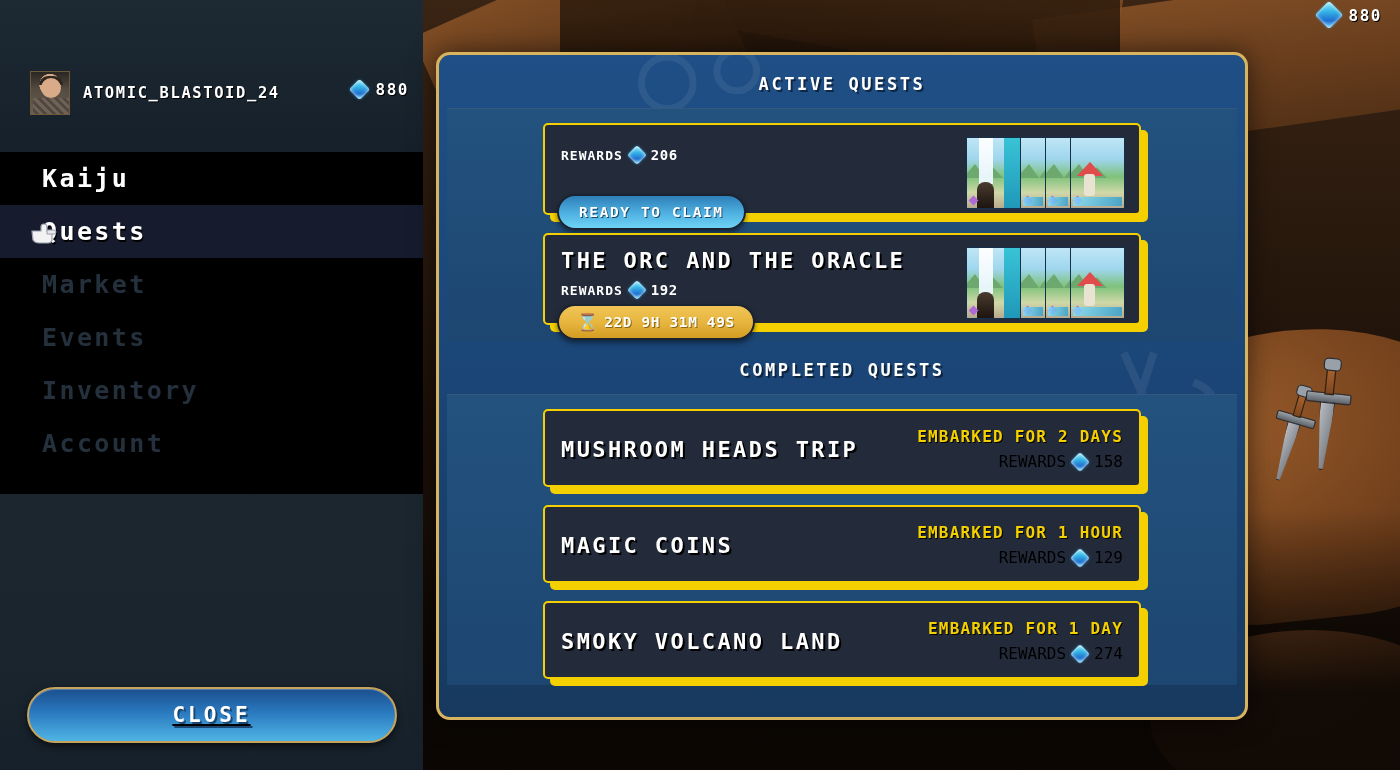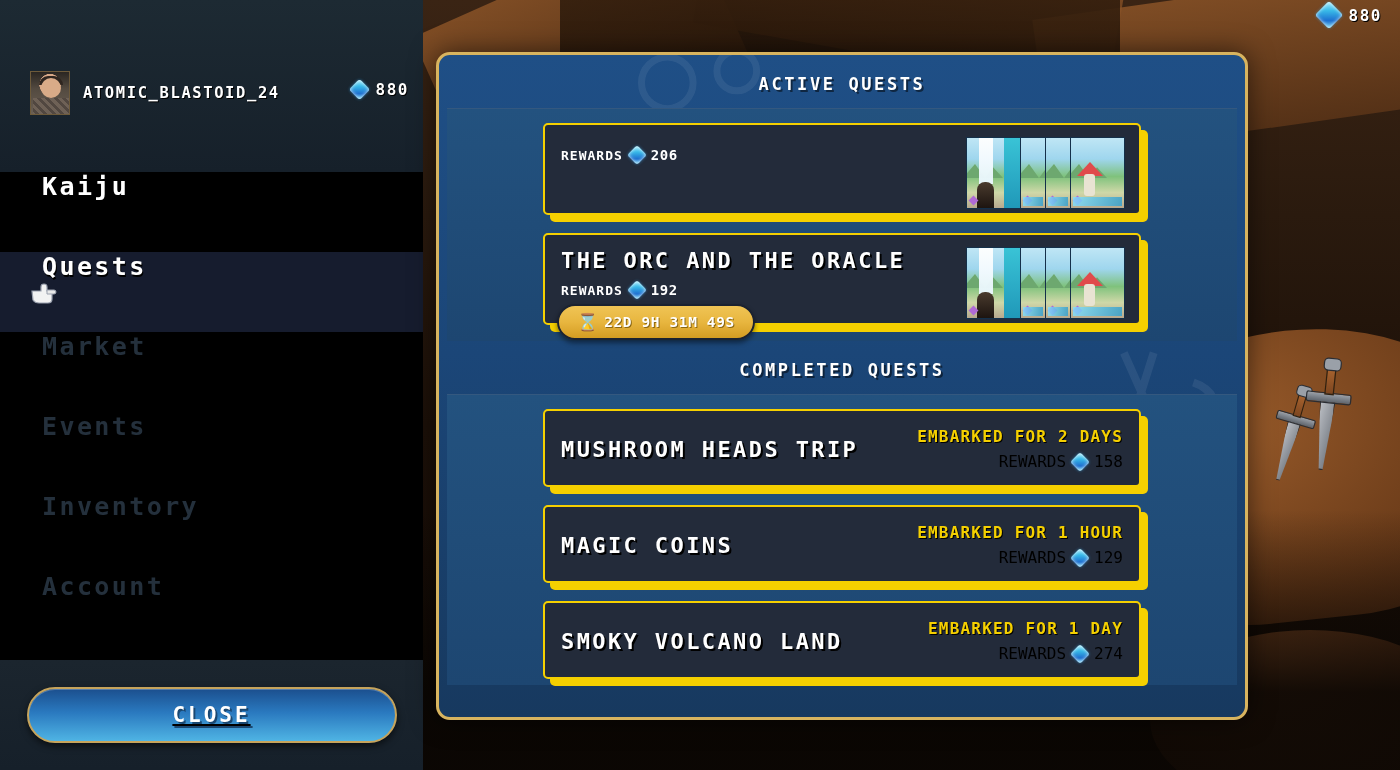--- a/index.html
+++ b/index.html
@@ -74,21 +74,21 @@
   
   #chest-icon { position:absolute; left:10px; top:2px; width:52px; height:36px; opacity:.55; }
 
   
   #sidebar {
     position:absolute; left:0; top:0; width:423px; height:770px;
     background:linear-gradient(180deg,#1e2a33 0%,#1a242c 100%);
     z-index:5;
   }
   #sidebar-header {
-    position:relative; height:172px;
+    position:relative; height:152px;
     background:linear-gradient(180deg,#1d2a33,#16202a);
   }
   #profile-row {
     position:absolute; left:30px; top:71px;
     display:flex; align-items:center; gap:13px;
   }
   #avatar {
     width:40px; height:44px; border:1px solid #6d5a3a;
     background:
       radial-gradient(circle at 50% 30%,#d7a887 0 30%,transparent 31%),
@@ -123,21 +123,21 @@
   }
   .gem.sm { width:15px; height:15px; }
   .gem.xs { width:14px; height:14px; }
   .gem-count {
     color:#fff; font-size:16px; letter-spacing:1.5px; font-weight:bold;
     text-shadow:1px 1px 0 #000;
   }
 
   #nav { background:#000; }
   .nav-item {
-    height:80px; display:flex; padding-left:42px;
+    height:53px; display:flex; align-items:center; padding-left:42px;
     position:relative; background:#000;
   }
   .nav-item .nav-label {
     font-size:25px; letter-spacing:2.4px; color:#24303c; font-weight:bold;
   }
   .nav-item.bright { background:#000; }
   .nav-item.bright .nav-label { color:#ffffff; text-shadow:1px 2px 0 #000; }
   .nav-item.selected {
     background:#161c2e;
   }
@@ -438,20 +438,23 @@
             <div class="txt"></div>
         </div>
         <div class="thumb wide">
           <div class="mtn"></div>
             <div class="house"></div>
             <div class="stalk"></div>
             <div class="gemdot"></div>
             <div class="txt"></div>
         </div>
       </div>
+      <div class="pill claim">
+        <span>READY TO CLAIM</span>
+      </div>
     </div>
 
     <div class="quest-card last">
       <div class="quest-title">THE ORC AND THE ORACLE</div>
       <div class="quest-rewards">
         <span class="rw-label">REWARDS</span>
         <span class="gem xs"></span>
         <span class="rw-value">192</span>
       </div>
       <div class="thumbs">

